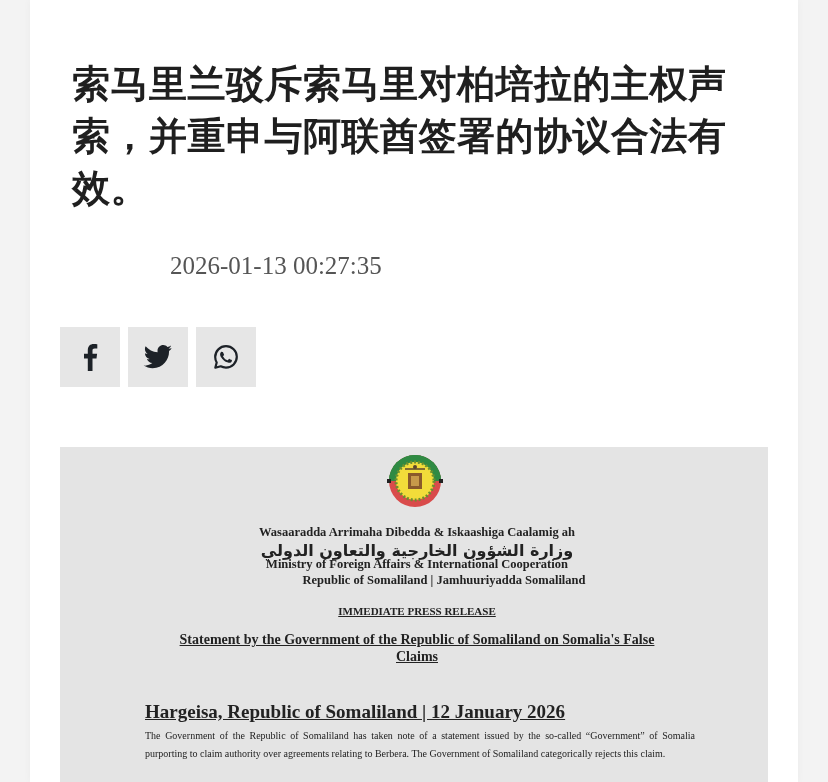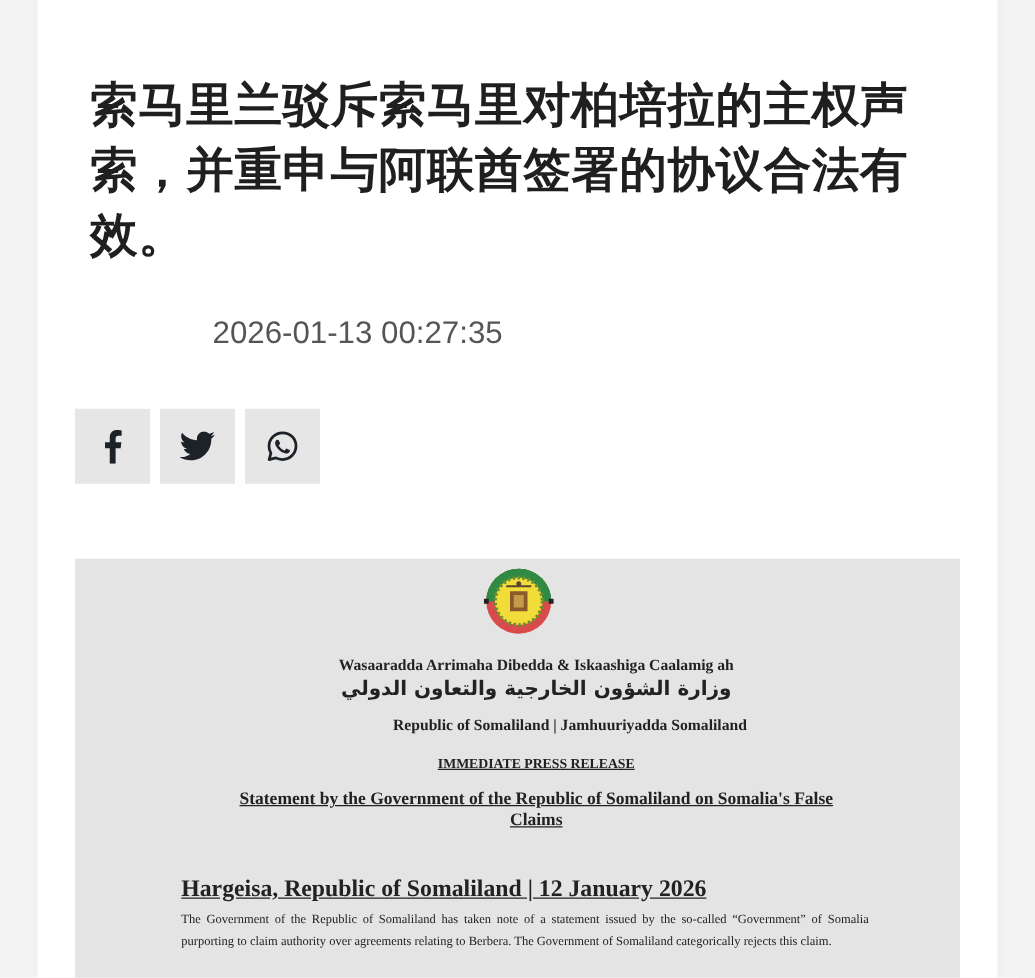--- a/index.html
+++ b/index.html
@@ -17,39 +17,39 @@
       position: absolute; left: 30px; top: 46px; width: 700px;
       margin: 12px;
       font-family: "DejaVu Sans", sans-serif;
       font-weight: bold;
       font-size: 38px; line-height: 52px;
       color: #1f1f1f;
       letter-spacing: 0.5px;
     }
     .date {
       position: absolute; left: 140px; top: 252px;
-      font-family: Liberation Sans, sans-serif;
+      font-family: Liberation Serif, serif;
       font-size: 25px; color: #555555;
     }
     .share { position: absolute; left: 30px; top: 327px; display: flex; gap: 8px; }
     .share-btn {
       width: 60px; height: 60px; background: #e6e6e6;
       display: flex; align-items: center; justify-content: center;
       cursor: pointer;
     }
     .share-btn svg { display: block; }
     .doc {
       position: absolute; left: 30px; top: 447px; width: 708px; height: 335px;
       background: #e4e4e4;
       font-family: "Liberation Serif", serif;
       color: #222;
       overflow: hidden;
     }
     .emblem { position: absolute; left: 327px; top: 4px; width: 56px; height: 64px; }
-    .center { position: absolute; left: 15px; width: 708px; text-align: center; }
+    .center { position: absolute; left: 3px; width: 708px; text-align: center; }
     .hdr1 { top: 78px; font-size: 12.5px; font-weight: bold; }
     .hdr2 { top: 94px; font-size: 16px; font-weight: bold; direction: rtl; font-family: "DejaVu Sans", sans-serif; }
     .hdr3 { top: 110px; font-size: 12.5px; font-weight: bold; }
     .hdr4 { top: 126px; font-size: 12.5px; font-weight: bold; margin-left: 27px; }
     .press { top: 158px; font-size: 11px; font-weight: bold; text-decoration: underline; }
     .stmt { top: 184px; font-size: 14px; font-weight: bold; text-decoration: underline; line-height: 17px; padding: 0 102px; box-sizing: border-box; }
     .dateline {
       position: absolute; left: 85px; top: 254px;
       font-size: 19px; font-weight: bold; text-decoration: underline;
     }
@@ -102,19 +102,20 @@
         <rect x="21" y="22" width="14" height="16" fill="#8a5a2b"></rect>
         <rect x="24" y="25" width="8" height="10" fill="#c79a4a"></rect>
         <path d="M18 18 L38 18" stroke="#5a4630" stroke-width="1.5"></path>
         <circle cx="28" cy="16" r="2" fill="#5a4630"></circle>
         <rect x="0" y="28" width="4" height="4" fill="#222"></rect>
         <rect x="52" y="28" width="4" height="4" fill="#222"></rect>
       </svg>
     </div>
     <div class="center hdr1">Wasaaradda Arrimaha Dibedda &amp; Iskaashiga Caalamig ah</div>
     <div class="center hdr2">وزارة الشؤون الخارجية والتعاون الدولي</div>
+    <div class="center hdr3">Ministry of Foreign Affairs &amp; International Cooperation</div>
     <div class="center hdr4">Republic of Somaliland | Jamhuuriyadda Somaliland</div>
     <div class="center press">IMMEDIATE PRESS RELEASE</div>
     <div class="center stmt">Statement by the Government of the Republic of Somaliland on Somalia's False Claims</div>
     <div class="dateline">Hargeisa, Republic of Somaliland | 12 January 2026</div>
     <div class="body-text">The Government of the Republic of Somaliland has taken note of a statement issued by the so-called “Government” of Somalia purporting to claim authority over agreements relating to Berbera. The Government of Somaliland categorically rejects this claim.</div>
   </div>
 </div>
 
 </body></html>

